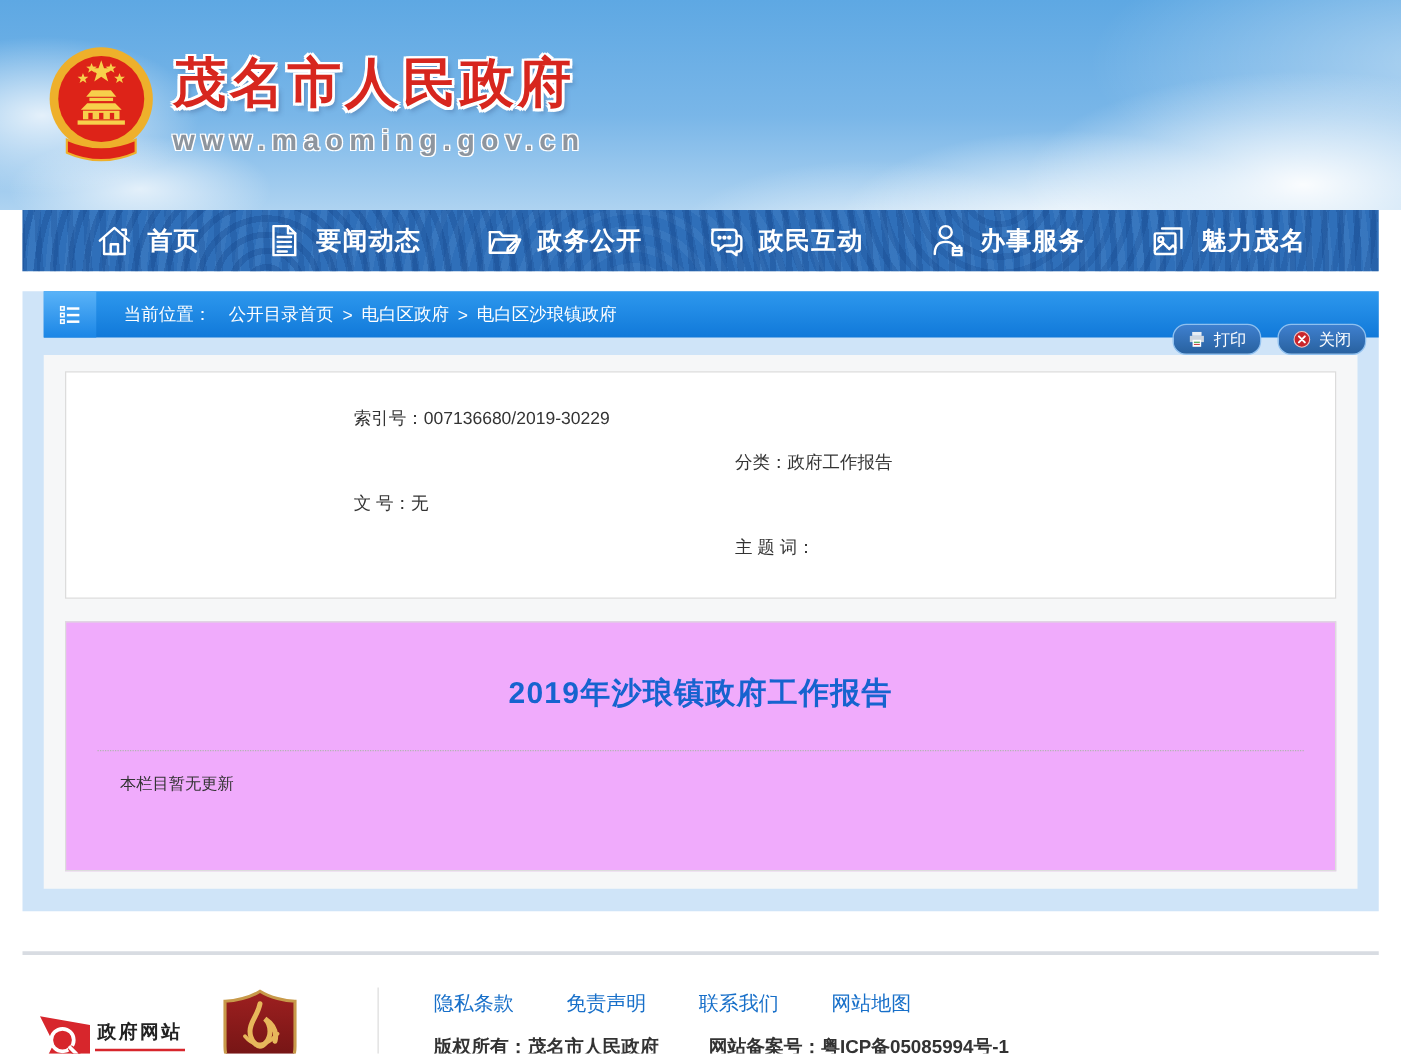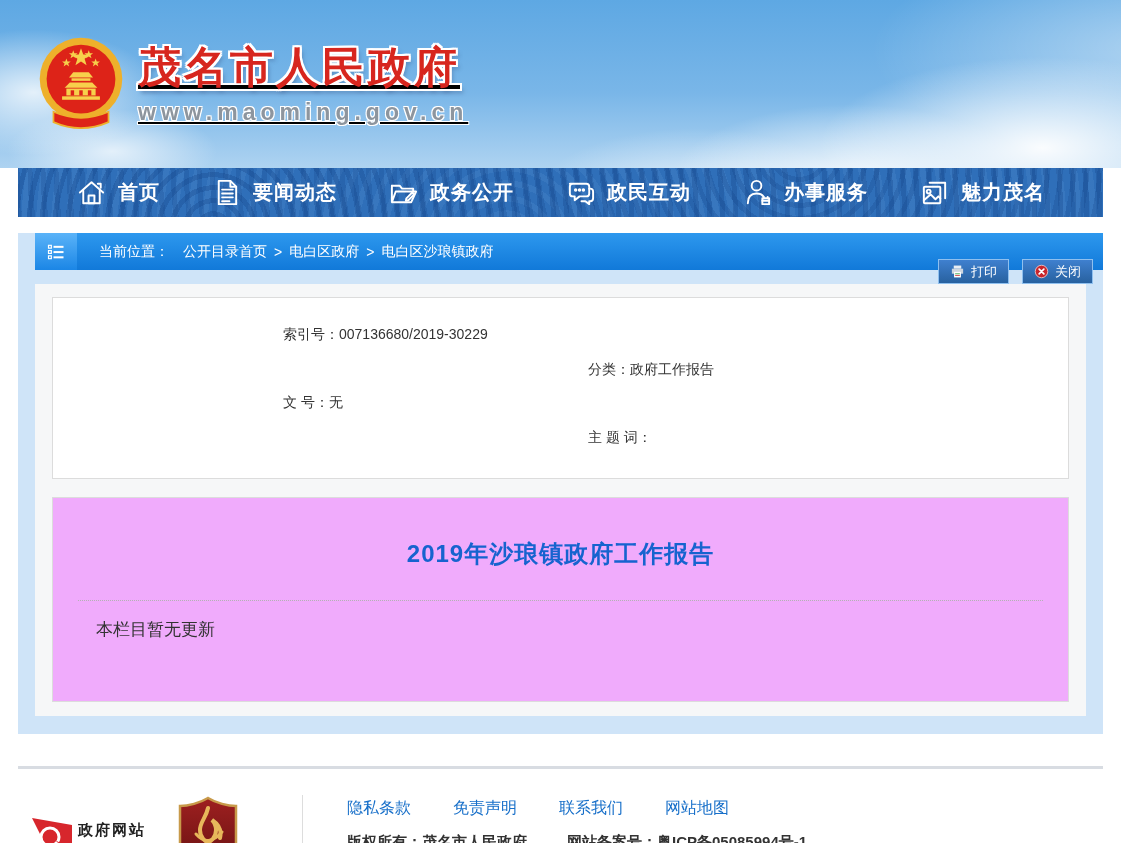--- a/index.html
+++ b/index.html
@@ -11,21 +11,21 @@
     height:168px; position:relative;
     background:
       radial-gradient(ellipse 320px 130px at 93% 88%, rgba(255,255,255,.95), rgba(255,255,255,0) 70%),
       radial-gradient(ellipse 260px 110px at 76% 108%, rgba(255,255,255,.85), rgba(255,255,255,0) 70%),
       radial-gradient(ellipse 230px 100px at 62% 118%, rgba(255,255,255,.6), rgba(255,255,255,0) 70%),
       radial-gradient(ellipse 180px 90px at 3% 55%, rgba(255,255,255,.8), rgba(255,255,255,0) 70%),
       radial-gradient(ellipse 150px 60px at 10% 90%, rgba(255,255,255,.7), rgba(255,255,255,0) 70%),
       radial-gradient(ellipse 420px 160px at 104% 30%, rgba(255,255,255,.45), rgba(255,255,255,0) 70%),
       linear-gradient(180deg,#5ea8e3 0%, #79b6e8 55%, #aed3f1 100%);
   }
-  .logo-area{ position:absolute; left:38px; top:36px; display:flex; align-items:flex-start;text-decoration:underline; }
+  .logo-area{ position:absolute; left:38px; top:36px; display:flex; align-items:flex-start; }
   .emblem{ width:86px; height:100px; flex:0 0 auto; }
   .logo-text{ margin-left:14px; padding-top:8px; }
   .site-name{
     font-size:43px; font-weight:bold; color:#d7261e; letter-spacing:3px; line-height:1.1;
     text-shadow:-2px -2px 0 #fff,2px -2px 0 #fff,-2px 2px 0 #fff,2px 2px 0 #fff,0 -2px 0 #fff,0 2px 0 #fff,-2px 0 0 #fff,2px 0 0 #fff,3px 4px 4px rgba(60,90,140,.45);
   }
   .site-url{
     margin-top:8px; font-size:23px; font-weight:bold; color:#8d959e; letter-spacing:5px;
     text-shadow:-1px -1px 0 #fff,1px -1px 0 #fff,-1px 1px 0 #fff,1px 1px 0 #fff;
   }
@@ -57,37 +57,37 @@
   }
   .bc-icon-box svg{ width:20px; height:20px; }
   .bc-text{ margin-left:22px; color:#fff; font-size:14px; display:flex; align-items:center; }
   .bc-label{ margin-right:14px; }
   .bc-crumb{ cursor:pointer; }
   .bc-sep{ margin:0 7px; }
   .bc-actions{ margin-left:auto; margin-right:10px; display:flex; gap:13px; }
   .bar-btn{
     display:inline-flex; align-items:center; gap:6px; height:25px; padding:0 11px;
     background:linear-gradient(180deg,#3f80cf 0%, #28619f 100%);
-    border:1px solid #8fc0ef; border-radius:0; color:#fff; font-size:13px; cursor:pointer;
+    border:1px solid #8fc0ef; border-radius:11px; color:#fff; font-size:13px; cursor:pointer;
     font-family:"Liberation Sans","DejaVu Sans",sans-serif;
     margin-top:40px;
   }
   .bar-btn svg{ width:15px; height:15px; }
 
   .inner-panel{ margin:14px 17px 0 17px; background:#f6f7f8; padding:13px 17px 14px 17px; }
 
   .meta-box{ background:#fff; border:1px solid #dcdcdc; padding:20px 20px 24px 230px; }
   .meta-row{ display:flex; line-height:33px; font-size:14px; color:#333; }
   .meta-cell-left{ width:305px; }
   .meta-cell-right{ flex:1;margin-top:35px; }
 
   .article-box{ background:#f0abfc; border:1px solid #dcdcdc; margin-top:18px; padding:40px 25px 60px 25px; }
   .article-title{ text-align:center; font-size:24px; font-weight:bold; color:#1663cf; letter-spacing:1px; }
   .dotted-sep{ border-top:1px dotted #b3b3b3; margin-top:30px; }
-  .empty-text{ font-size:17px; color:#333; padding:17px 0 0 18px; }
+  .empty-text{ font-size:13px; color:#333; padding:17px 0 0 18px; }
 
   
   .footer-sep{ height:3px; background:#d8dce2; margin:32px 18px 0 18px; }
   .footer{ display:flex; align-items:center; padding:26px 0 0 30px; }
   .badge-find{ display:flex; align-items:flex-end; cursor:pointer; }
   .badge-find svg{ width:56px; height:56px; }
   .bf-text{ margin-left:-10px; }
   .bf-top{ font-size:15px; font-weight:bold; color:#222; letter-spacing:2px; padding:0 2px 4px 2px; border-bottom:2px solid #d7262c; }
   .bf-bottom{ font-size:12px; font-weight:bold; color:#be185d; letter-spacing:8px; padding-top:5px; text-align:center; }
   .badge-shield{ margin-left:28px; cursor:pointer; }

